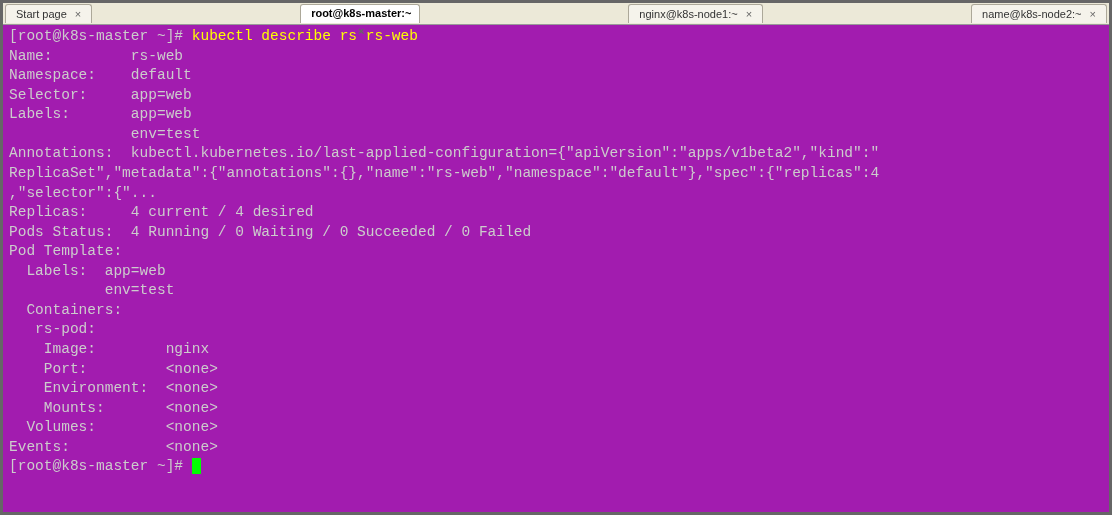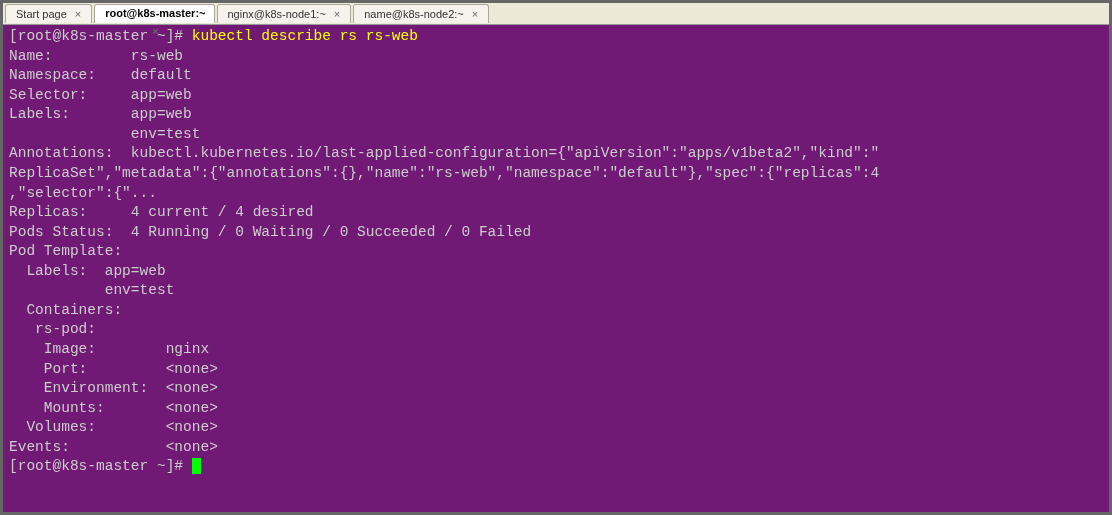--- a/index.html
+++ b/index.html
@@ -1,15 +1,15 @@
 <!DOCTYPE html>
 <html><head>
   <meta charset="utf-8">
   <style>
-    * { margin: 0; padding: 0; box-sizing: border-box; }
+    * { margin: 0; padding: 0; box-sizing: border-box; justify-content: space-between; }
     body {
       font-family: "Consolas", "Courier New", monospace;
       font-size: 14.5px;
       background: #fff;
       width: 1112px;
       height: 515px;
       border: 3px solid #666;
     }
     .tab-bar {
       background: #ece9d8;
@@ -42,21 +42,21 @@
       flex-direction: column;
     }
     .tab .close {
       font-family: Arial;
       font-size: 11px;
       color: #666;
       cursor: pointer;
       padding: 0 2px;
     }
     .terminal {
-      background: #701a75;
+      background: #a21caf;
       color: #ccc;
       height: calc(515px - 22px - 6px);
       padding: 2px 6px;
       line-height: 1.35;
       white-space: pre;
       overflow: hidden;
     }
     .yellow { color: #ffff00; }
     .cursor {
       display: inline-block;

